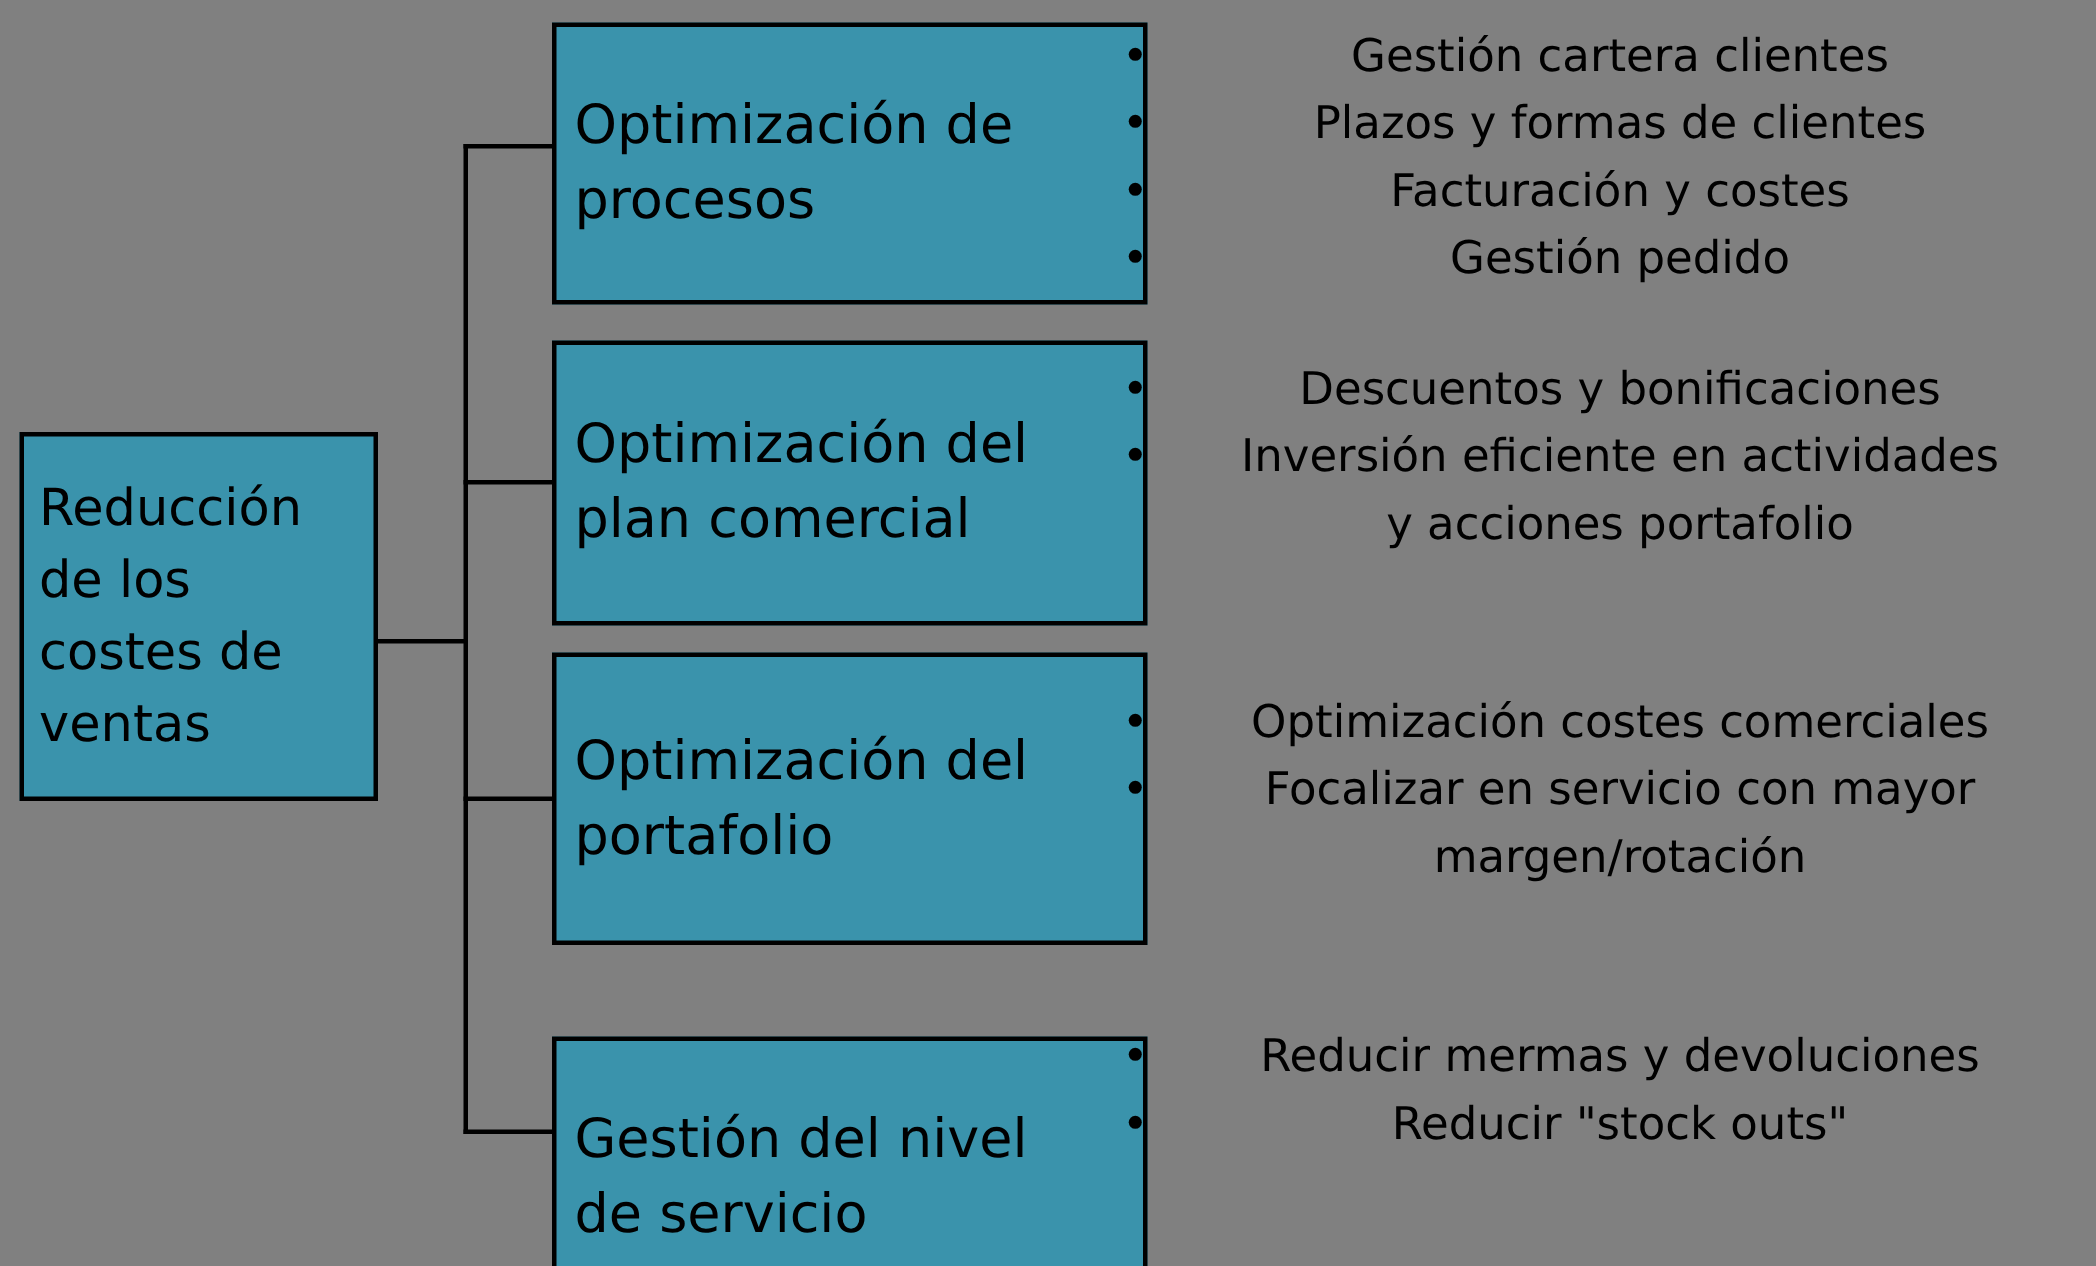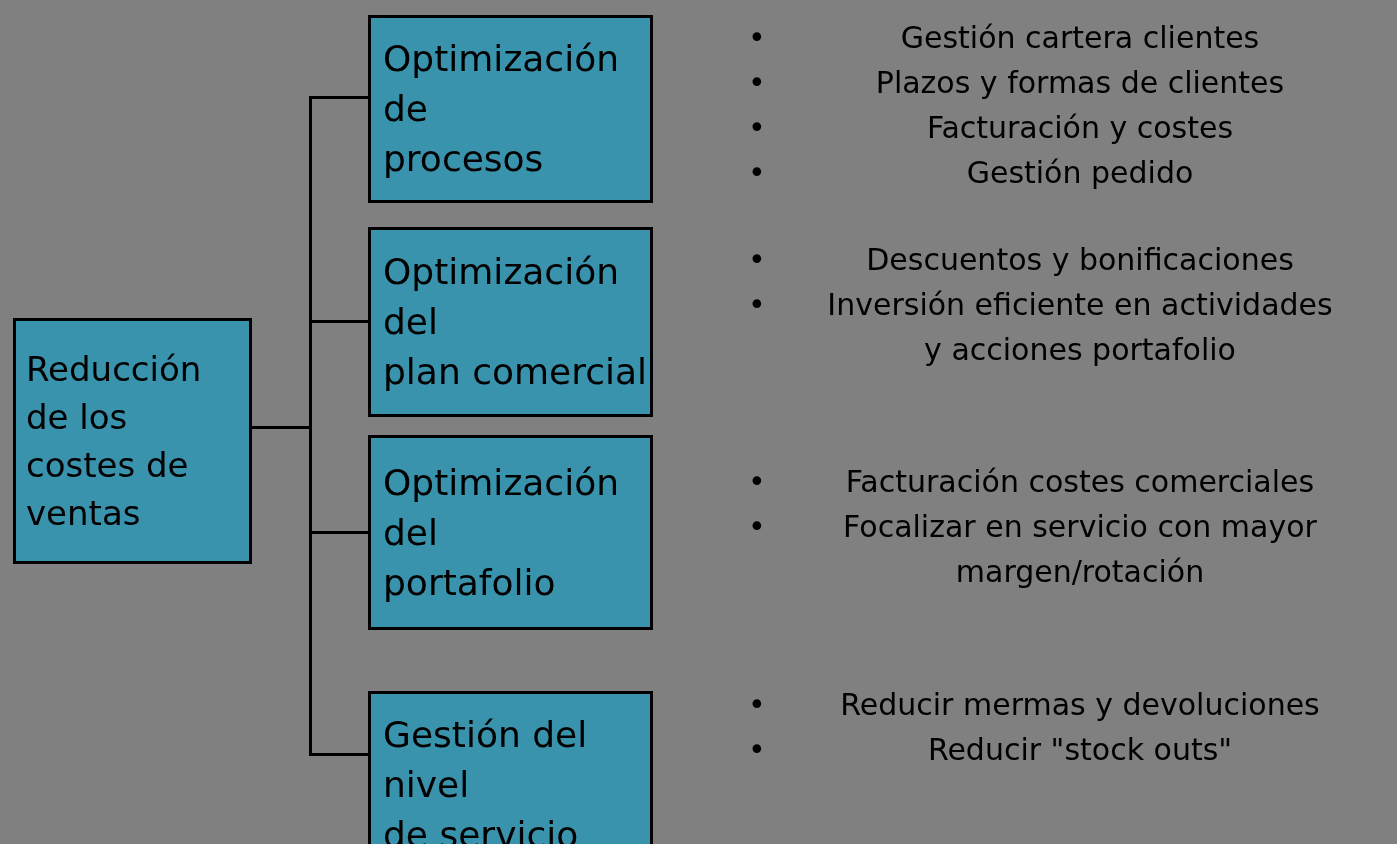--- a/index.html
+++ b/index.html
@@ -19,26 +19,26 @@
     box-sizing: border-box;
     display: flex;
     align-items: center;
     color: #000;
   }
   .node .label {
     white-space: pre-line;
     display: block;
   }
   .node.root {
-    left: 13px; top: 318px; width: 239px; height: 246px;
+    left: 13px; top: 288px; width: 239px; height: 246px;
     font-size: 34px; line-height: 48px;
     padding-left: 10px;
   }
   .node.child {
-    left: 368px; width: 285px;
+    left: 368px; width: 397px;
     font-size: 36px; line-height: 50px;
     padding-left: 12px;
   }
   .node.child.c1 { top: 15px;  height: 188px; }
   .node.child.c2 { top: 227px; height: 190px; }
   .node.child.c3 { top: 435px; height: 195px; }
   .node.child.c4 { top: 651px; height: 187px; margin-top: 40px; }
 
   .line { position: absolute; background: #000; }
   .line.trunk     { left: 309px; top: 96px;  width: 3px;  height: 660px; }
@@ -126,21 +126,21 @@
     <div class="bullet-item">
       <span class="dot">•</span>
       <span class="txt">Inversión eficiente en actividades
 y acciones portafolio</span>
     </div>
   </div>
 
   <div class="bullets g3">
     <div class="bullet-item">
       <span class="dot">•</span>
-      <span class="txt">Facturación costes comerciales</span>
+      <span class="txt">Optimización costes comerciales</span>
     </div>
     <div class="bullet-item">
       <span class="dot">•</span>
       <span class="txt">Focalizar en servicio con mayor
 margen/rotación</span>
     </div>
   </div>
 
   <div class="bullets g4">
     <div class="bullet-item">

